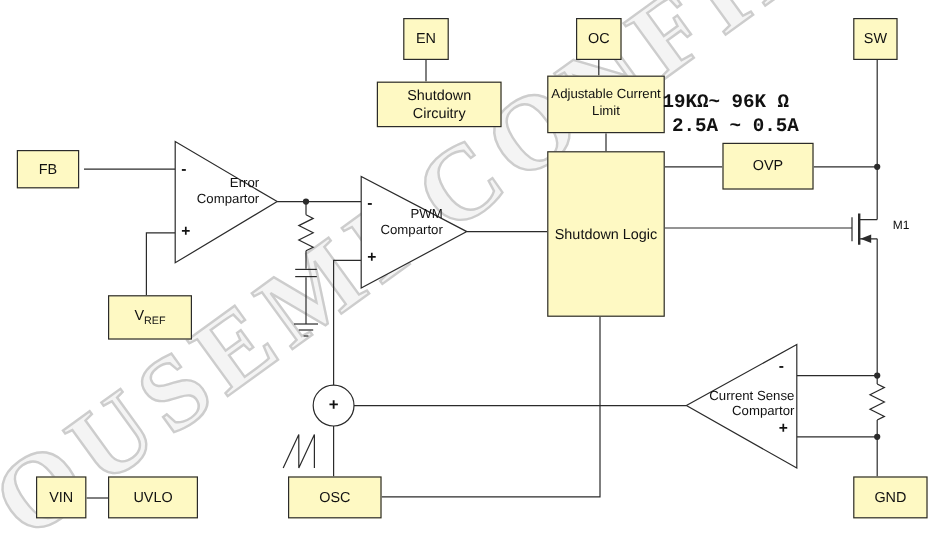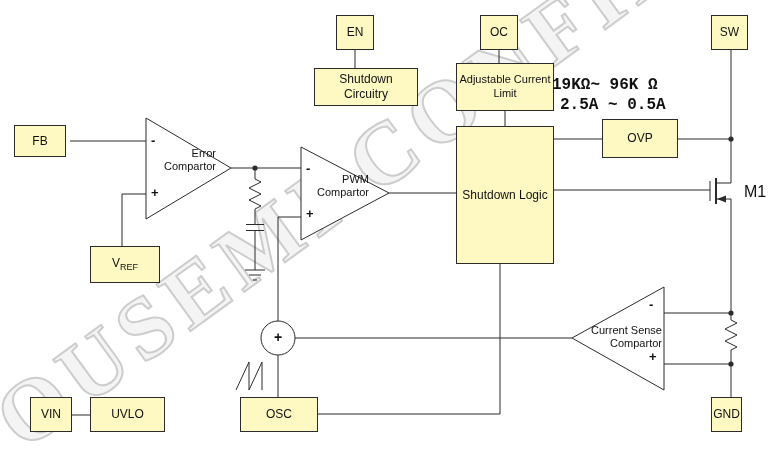--- a/index.html
+++ b/index.html
@@ -16,21 +16,21 @@
   svg.wires{position:absolute;left:0;top:0;z-index:1;}
   .box{
     position:absolute;z-index:2;background:#fef9c3;border:1px solid #2b2b2b;
     display:flex;align-items:center;justify-content:center;text-align:center;
     font-size:12px;line-height:1.25;padding:2px;box-sizing:border-box;
   }
   .lbl{position:absolute;z-index:3;font-size:11px;line-height:13px;text-align:right;}
   .sign{position:absolute;z-index:3;font-size:13px;font-weight:bold;}
   .ann{position:absolute;z-index:3;font-family:Liberation Mono, monospace;font-weight:bold;font-size:16px;white-space:nowrap;margin-top:40px;}
   .sub{font-size:9px;vertical-align:-3px;text-align:right;}
-  .mlabel{position:absolute;z-index:3;font-size:16px;}
+  .mlabel{position:absolute;z-index:3;font-size:10px;}
 </style>
 </head>
 <body>
 
 <div id="stage">
 
   <div id="watermark">OUSEMI CONFIDEN</div>
 
   <svg class="wires" width="777" height="467" viewBox="0 0 777 467">
     <g stroke="#2b2b2b" stroke-width="1" fill="none">
@@ -145,21 +145,21 @@
   </div>
   <div class="box" style="left:602px;top:119px;width:76px;height:39px">
     <span>OVP</span>
   </div>
   <div class="box" style="left:240px;top:397px;width:78px;height:35px">
     <span>OSC</span>
   </div>
   <div class="box" style="left:90px;top:397px;width:75px;height:35px">
     <span>UVLO</span>
   </div>
-  <div class="box" style="left:711px;top:397px;width:31px;height:35px">
+  <div class="box" style="left:711px;top:397px;width:62px;height:35px">
     <span>GND</span>
   </div>
 
   <div class="sign" style="left:151px;top:133px">-</div>
   <div class="sign" style="left:151px;top:185px">+</div>
   <div class="lbl" style="left:150px;top:147px;width:66px">
     <div>Error</div>
       <div>Compartor</div>
   </div>
 

